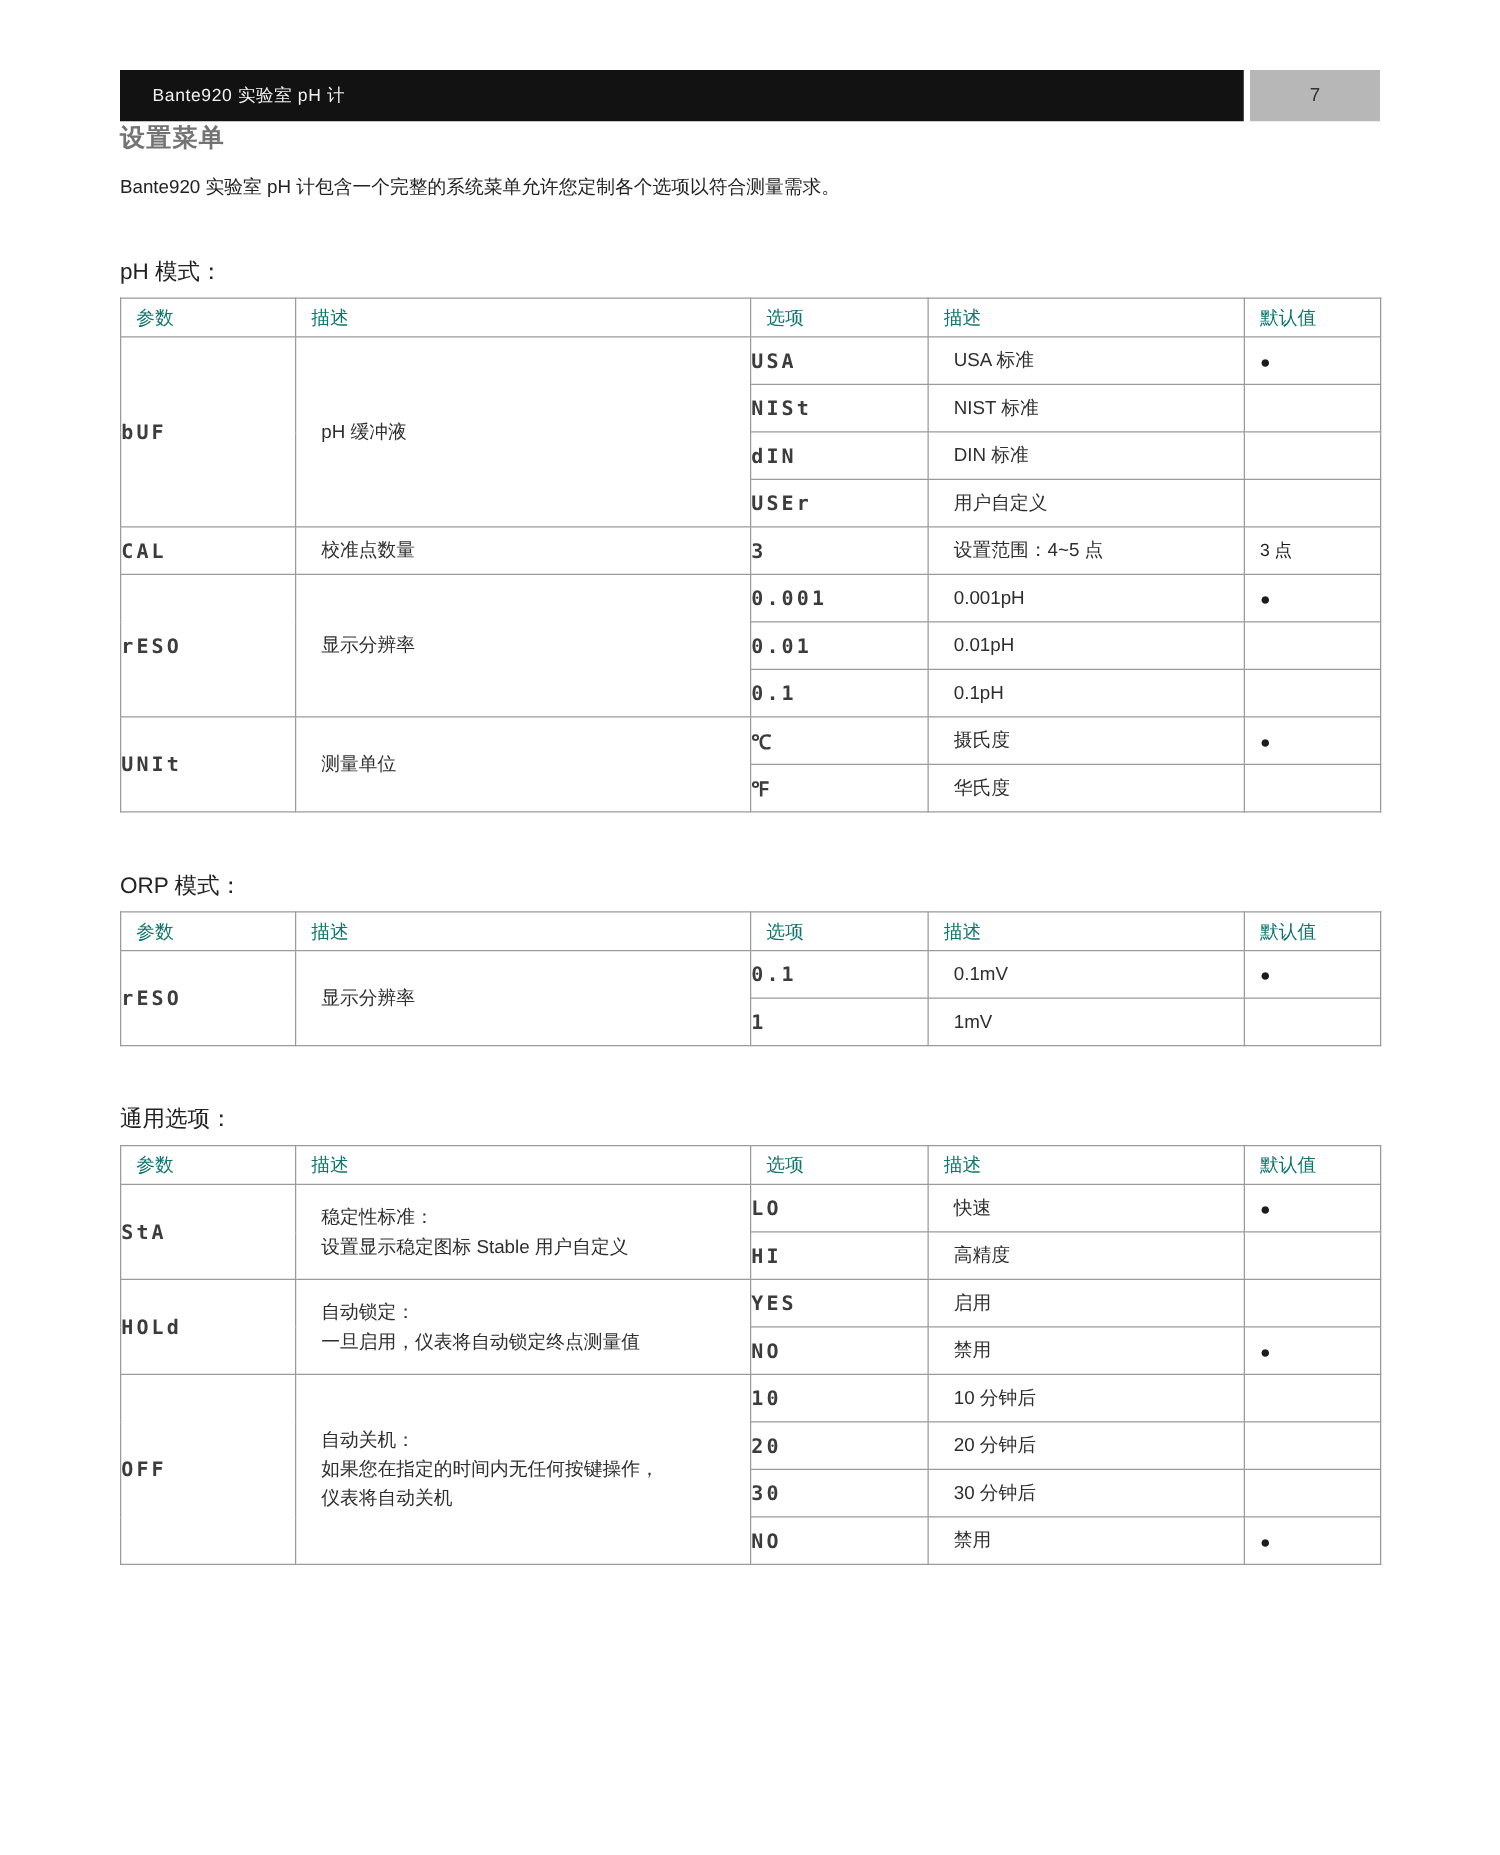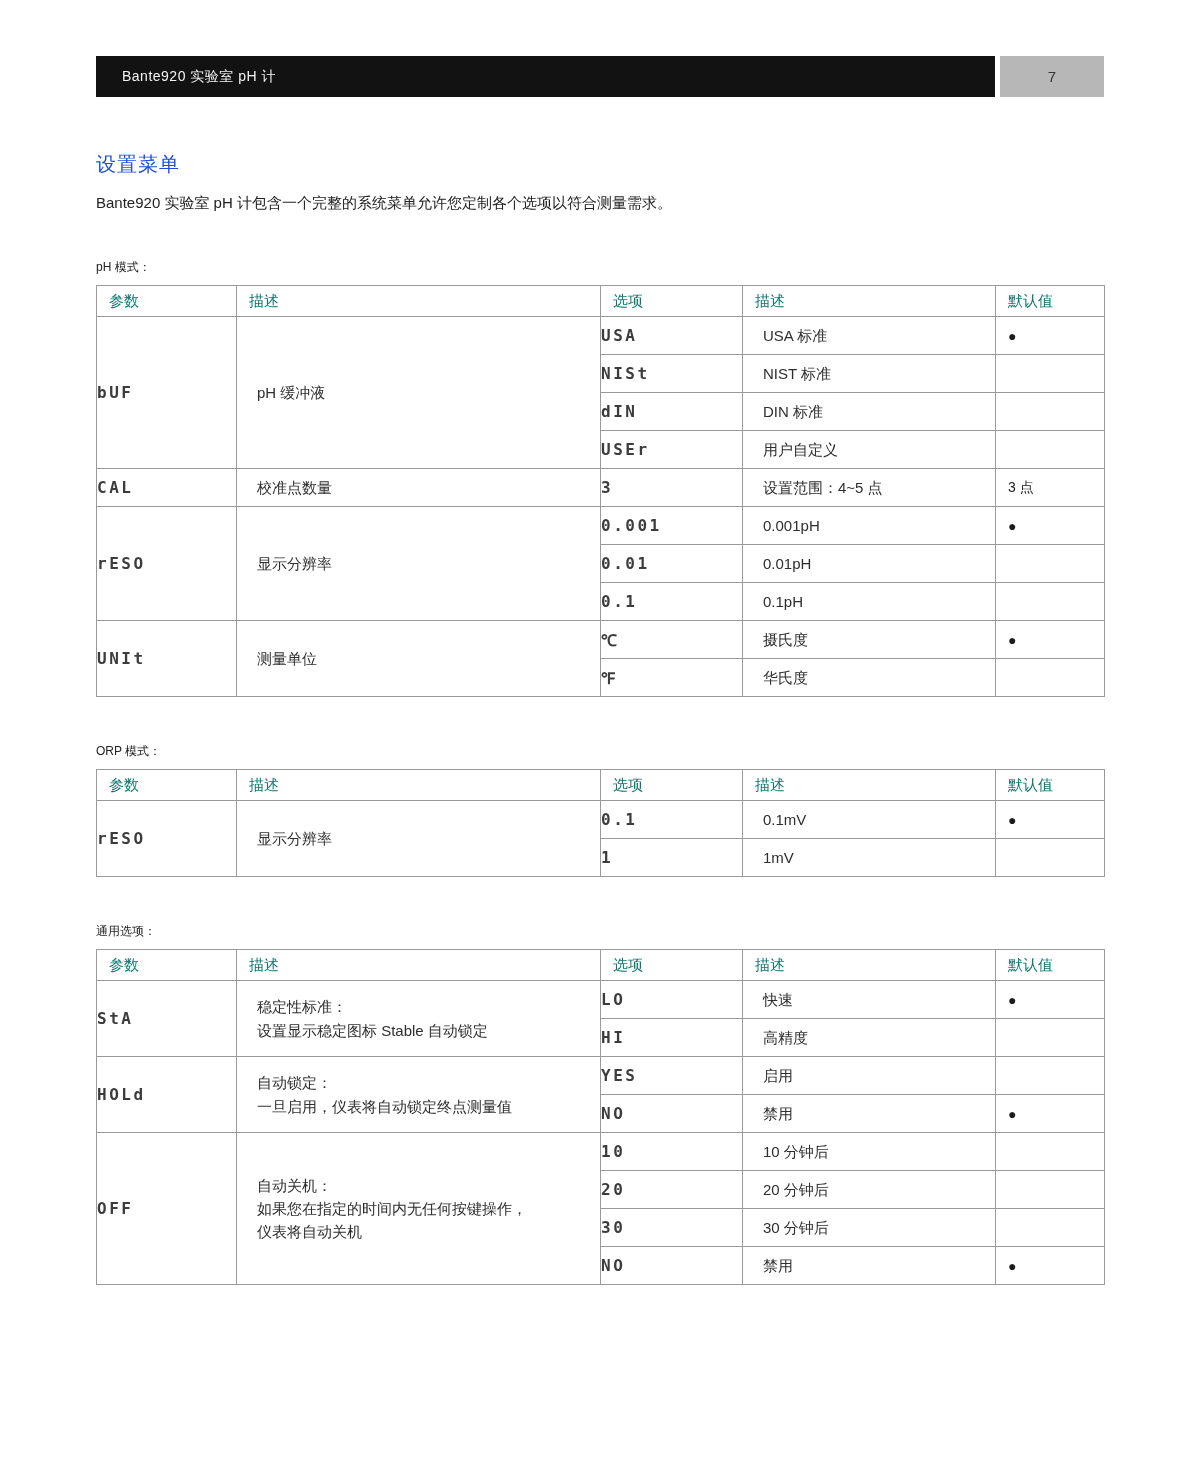--- a/index.html
+++ b/index.html
@@ -16,23 +16,23 @@
     flex: 1; background: #121212; color: #f2f2f2; height: 41px;
     display: flex; align-items: center; padding-left: 26px;
     font-size: 14px; letter-spacing: 0.5px;
   }
   .topbar-page {
     width: 104px; height: 41px; background: #b7b7b7; color: #333;
     display: flex; align-items: center; justify-content: center; font-size: 15px;
   }
 
   .content { margin: 0 96px; width: 1008px; }
-  h1.doc-title { margin-top: 54px; font-size: 20px; font-weight: normal; color: #1d4ed8; letter-spacing: 1px; }
+  h1.doc-title { font-size: 20px; font-weight: bold; color: #737373; letter-spacing: 1px; }
   p.intro { margin-top: 16px; font-size: 15px; color: #222; }
-  p.sec-label { margin-top: 46px; font-size: 12px; color: #222; }
+  p.sec-label { margin-top: 46px; font-size: 18px; color: #222; }
 
   table.menu-table {
     margin-top: 9px; border-collapse: collapse; width: 1008px; table-layout: fixed;
   }
   .menu-table col.c1 { width: 140px; }
   .menu-table col.c2 { width: 364px; }
   .menu-table col.c3 { width: 142px; }
   .menu-table col.c4 { width: 253px; }
   .menu-table col.c5 { width: 109px; }
   .menu-table th, .menu-table td {
@@ -195,21 +195,21 @@
           <th>描述</th>
           <th>选项</th>
           <th>描述</th>
           <th>默认值</th>
         </tr>
       </thead>
       <tbody>
         <tr>
           <td class="lcd" rowspan="2">StA</td>
           <td class="desc" rowspan="2">稳定性标准：
-设置显示稳定图标 Stable 自动锁定</td>
+设置显示稳定图标 Stable 用户自定义</td>
           <td class="lcd">LO</td>
           <td class="desc">快速</td>
           <td class="dflt">●</td>
         </tr>
         <tr>
           <td class="lcd">HI</td>
           <td class="desc">高精度</td>
           <td class="dflt"></td>
         </tr>
         <tr>

